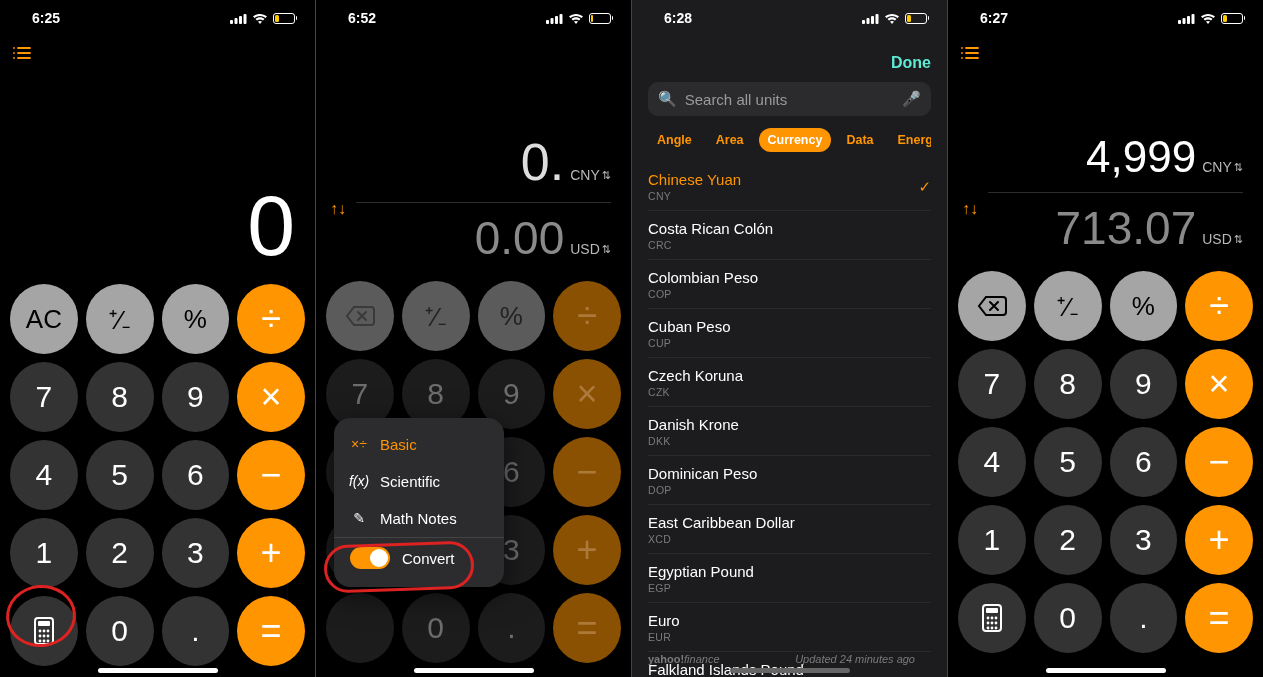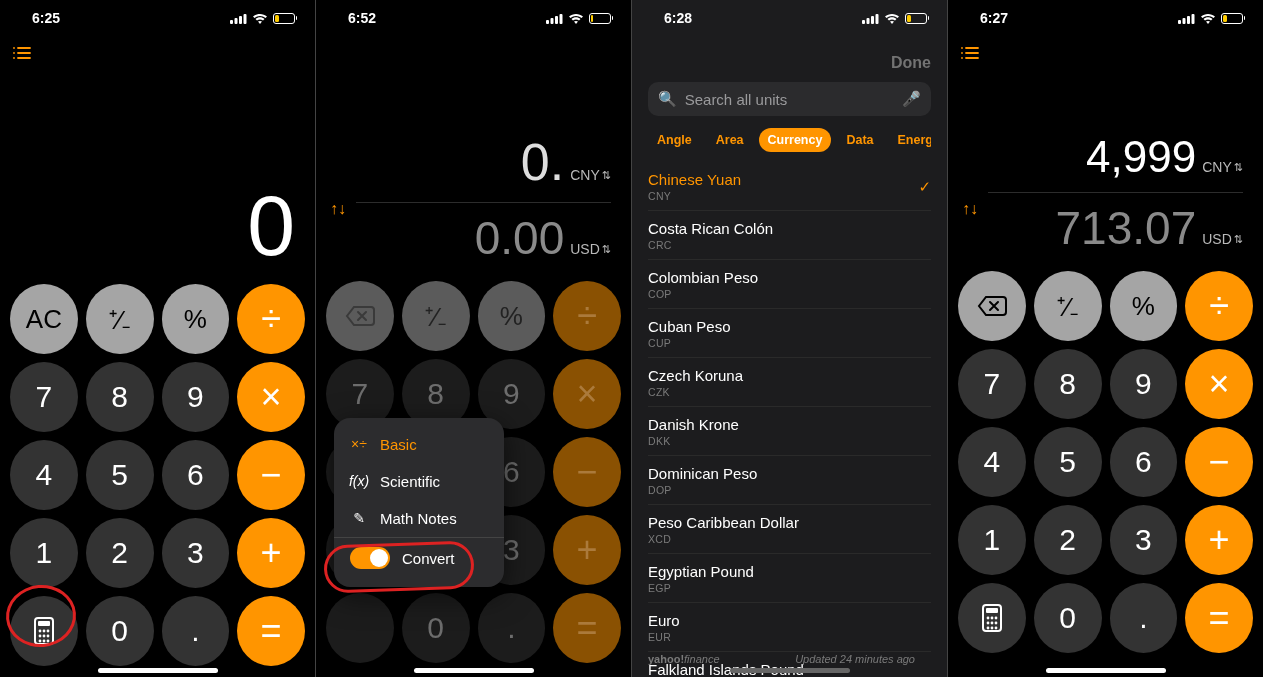--- a/index.html
+++ b/index.html
@@ -57,21 +57,21 @@
 .menu .knob{ position:absolute; right:2px; top:2px; width:18px; height:18px; background:#fff; border-radius:50%; }
 .menu-item.convert{ justify-content:flex-start; padding-right:12px;}
 
 .ring { position:absolute; border:3px solid #d22; border-radius:50%; pointer-events:none; }
 .p1 .ring{ left:6px; bottom:30px; width:70px; height:62px; transform:rotate(-5deg);}
 .p2 .ring{ left:8px; bottom:86px; width:150px; height:48px; border-radius:24px; transform:rotate(-2deg);}
 
 .homebar{ position:absolute; bottom:4px; left:50%; transform:translateX(-50%); width:120px; height:5px; background:#fff; border-radius:3px; }
 
 .p3-top{ padding:22px 16px 8px; }
-.done{ text-align:right; color:#737373; font-size:16px; font-weight:600; padding-bottom:10px;}
+.done{ text-align:right; color:#5eead4; font-size:16px; font-weight:600; padding-bottom:10px;}
 .search{ background:#2b2b2d; border-radius:10px; height:34px; display:flex; align-items:center; padding:0 10px; gap:8px; color:#9a9a9c; font-size:15px;}
 .search .ph{ flex:1; }
 .cats{ display:flex; gap:6px; overflow:hidden; padding:12px 0 2px; font-size:12.5px; color:#ff9500; align-items:center;}
 .cat{ padding:5px 9px; border-radius:12px; font-weight:600; }
 .cat.on{ background:#ff9500; color:#fff; }
 .ulist{ flex:1; overflow:hidden; padding:0 16px;}
 .urow{ padding:9px 0 8px; border-bottom:.5px solid #2a2a2a; display:flex; justify-content:space-between; align-items:center;gap:32px;}
 .urow .nm{ font-size:15px; color:#fff;}
 .urow.sel .nm{ color:#ff9500;}
 .urow .cd{ font-size:10.5px; color:#7a7a7a; display:block; margin-top:1px; letter-spacing:.3px;}
@@ -332,21 +332,21 @@
         <div class="urow">
           <div><span class="nm">Czech Koruna</span><span class="cd">CZK</span></div>
         </div>
         <div class="urow">
           <div><span class="nm">Danish Krone</span><span class="cd">DKK</span></div>
         </div>
         <div class="urow">
           <div><span class="nm">Dominican Peso</span><span class="cd">DOP</span></div>
         </div>
         <div class="urow">
-          <div><span class="nm">Peso Caribbean Dollar</span><span class="cd">XCD</span></div>
+          <div><span class="nm">East Caribbean Dollar</span><span class="cd">XCD</span></div>
         </div>
         <div class="urow">
           <div><span class="nm">Egyptian Pound</span><span class="cd">EGP</span></div>
         </div>
         <div class="urow">
           <div><span class="nm">Euro</span><span class="cd">EUR</span></div>
         </div>
         <div class="urow">
           <div><span class="nm">Falkland Islands Pound</span></div>
         </div>

